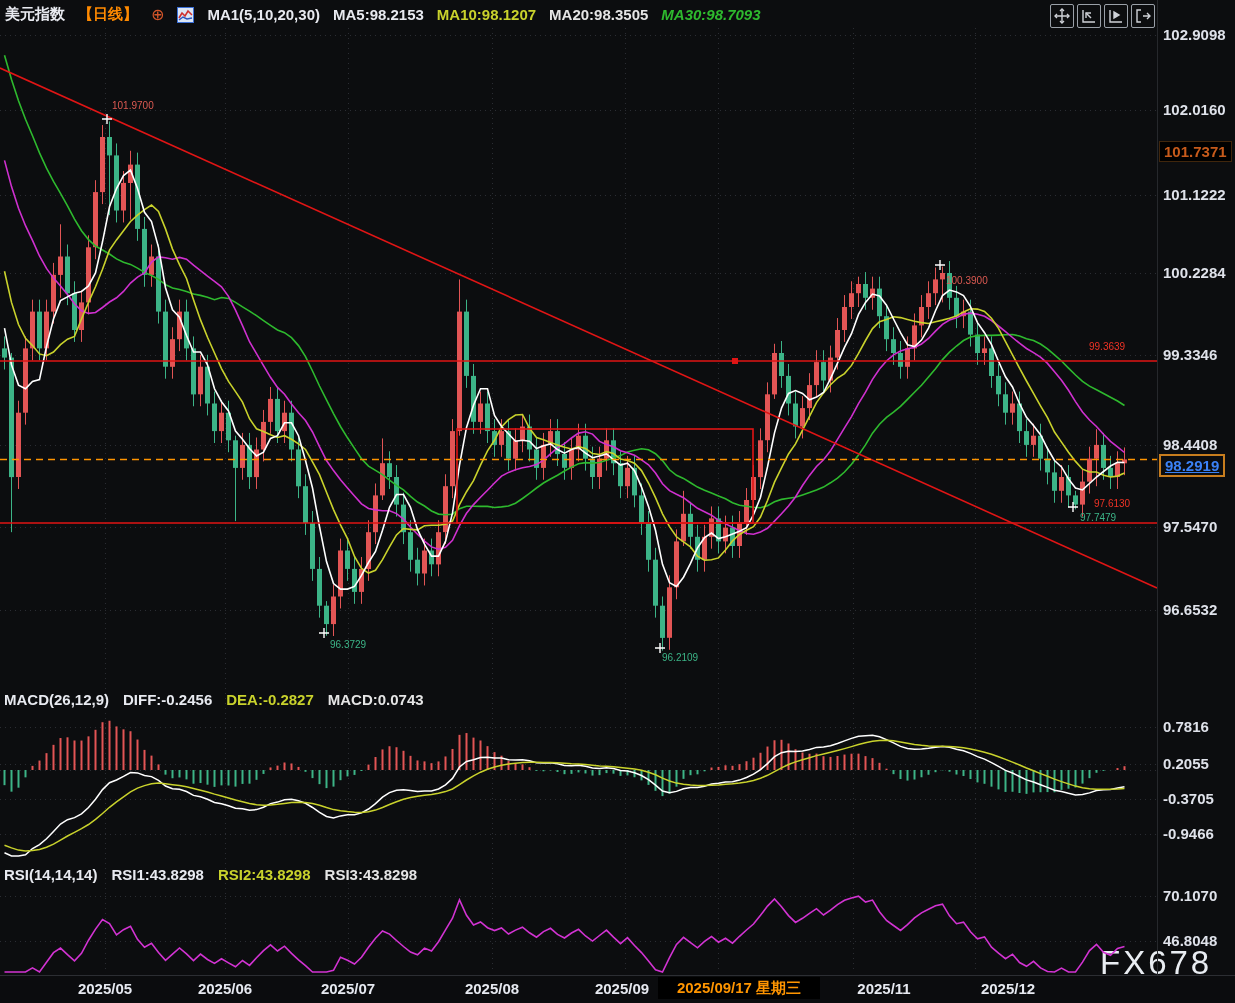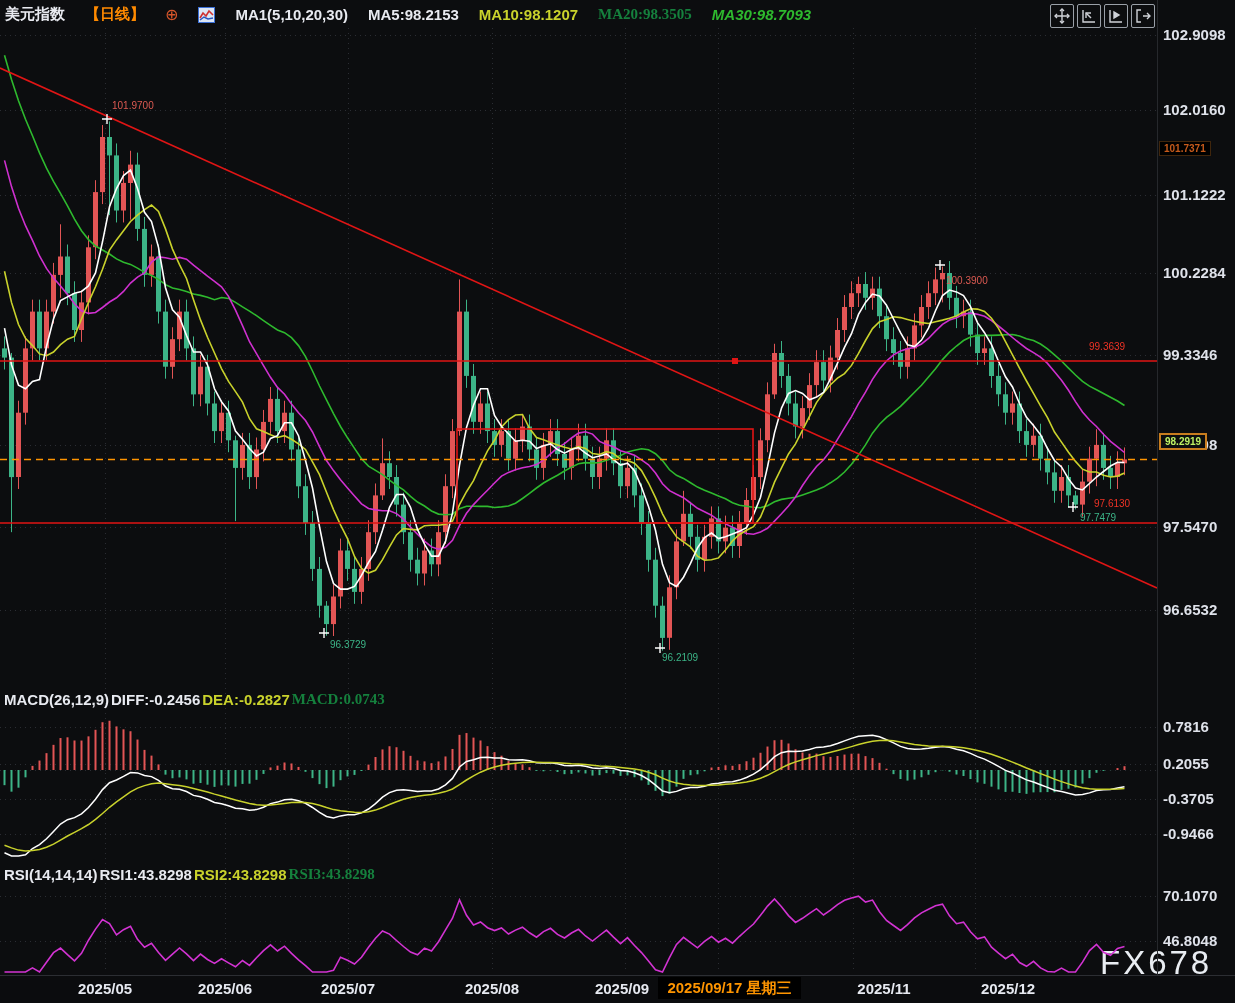--- a/index.html
+++ b/index.html
@@ -1,37 +1,37 @@
 <!DOCTYPE html>
 <html><head>
 <meta charset="utf-8">
 <style>
   html,body{margin:0;padding:0;}
   body{width:1235px;height:1003px;background:#0c0d0f;overflow:hidden;position:relative;
        font-family:"Liberation Sans","DejaVu Sans",sans-serif;}
   #chart-svg{position:absolute;left:0;top:0;z-index:2;}
-  .hdr{position:absolute;top:5px;left:5px;z-index:6;display:flex;align-items:center;gap:20px;
+  .hdr{position:absolute;top:5px;left:5px;z-index:6;display:flex;align-items:center;gap:13px;
        font-size:15px;font-weight:bold;white-space:nowrap;}
   .c-white{color:#e8eaf0;} .c-orange{color:#ff8a00;} .c-yellow{color:#c9d22c;}
-  .c-magenta{color:#15803d;font-family:Liberation Serif, serif;} .c-green{color:#2eb92e;font-style:italic;}
+  .c-magenta{color:#e5e5e5;} .c-green{color:#2eb92e;font-style:italic;}
   .plus-ico{color:#d4552a;font-size:16px;font-weight:normal;}
-  .sub-hdr{position:absolute;left:4px;z-index:6;display:flex;gap:2px;font-size:15px;font-weight:bold;white-space:nowrap;}
+  .sub-hdr{position:absolute;left:4px;z-index:6;display:flex;gap:14px;font-size:15px;font-weight:bold;white-space:nowrap;}
   #macd-hdr{top:691px;} #rsi-hdr{top:866px;}
   .toolbar{position:absolute;top:4px;right:80px;z-index:6;display:flex;gap:3px;}
   .tool-btn{width:20px;height:20px;border:1px solid #9aa0a8;border-radius:2px;background:transparent;
             padding:1px;display:flex;align-items:center;justify-content:center;cursor:pointer;}
   .axis-lab{position:absolute;left:1163px;font-size:15px;font-weight:bold;color:#dfe2ea;z-index:4;white-space:nowrap;}
-  .box-lab{position:absolute;left:1159px;font-size:10px;font-weight:bold;z-index:5;padding:1px 4px;white-space:nowrap;}
+  .box-lab{position:absolute;left:1159px;font-size:15px;font-weight:bold;z-index:5;padding:1px 4px;white-space:nowrap;}
   #box-trend{top:141px;background:#000;color:#c65a1b;border:1px solid #40260c;}
-  #box-last{top:433px;background:#0c0d0f;color:#bef264;border:2px solid #c87d1e;}
+  #box-last{top:454px;background:#0c0d0f;color:#3b82f6;border:2px solid #c87d1e;text-decoration:underline;}
   .ann{position:absolute;font-size:10px;font-weight:normal;z-index:4;white-space:nowrap;}
   .month{position:absolute;top:980px;transform:translateX(-50%);font-size:15px;font-weight:bold;color:#e6e9f0;z-index:6;}
   #bottom-strip{position:absolute;left:0;top:975px;width:1235px;height:28px;background:#0b0c0e;
                 border-top:1px solid #2c2e33;z-index:5;}
-  #date-highlight{position:absolute;left:658px;top:977px;width:143px;height:22px;background:#000;
+  #date-highlight{position:absolute;left:658px;top:977px;width:162px;height:22px;background:#000;
                   color:#ff9500;font-size:15px;font-weight:bold;text-align:center;line-height:22px;z-index:7;}
   #watermark{position:absolute;left:1100px;top:944px;font-size:33px;color:#e9edf2;letter-spacing:3px;z-index:1;}
   .vsep{position:absolute;left:1157px;top:0;width:1px;height:975px;background:#26282c;z-index:3;}
 </style>
 </head>
 <body>
 
 <div class="hdr">
   <span class="c-white">美元指数</span>
   <span class="c-orange">【日线】</span>

